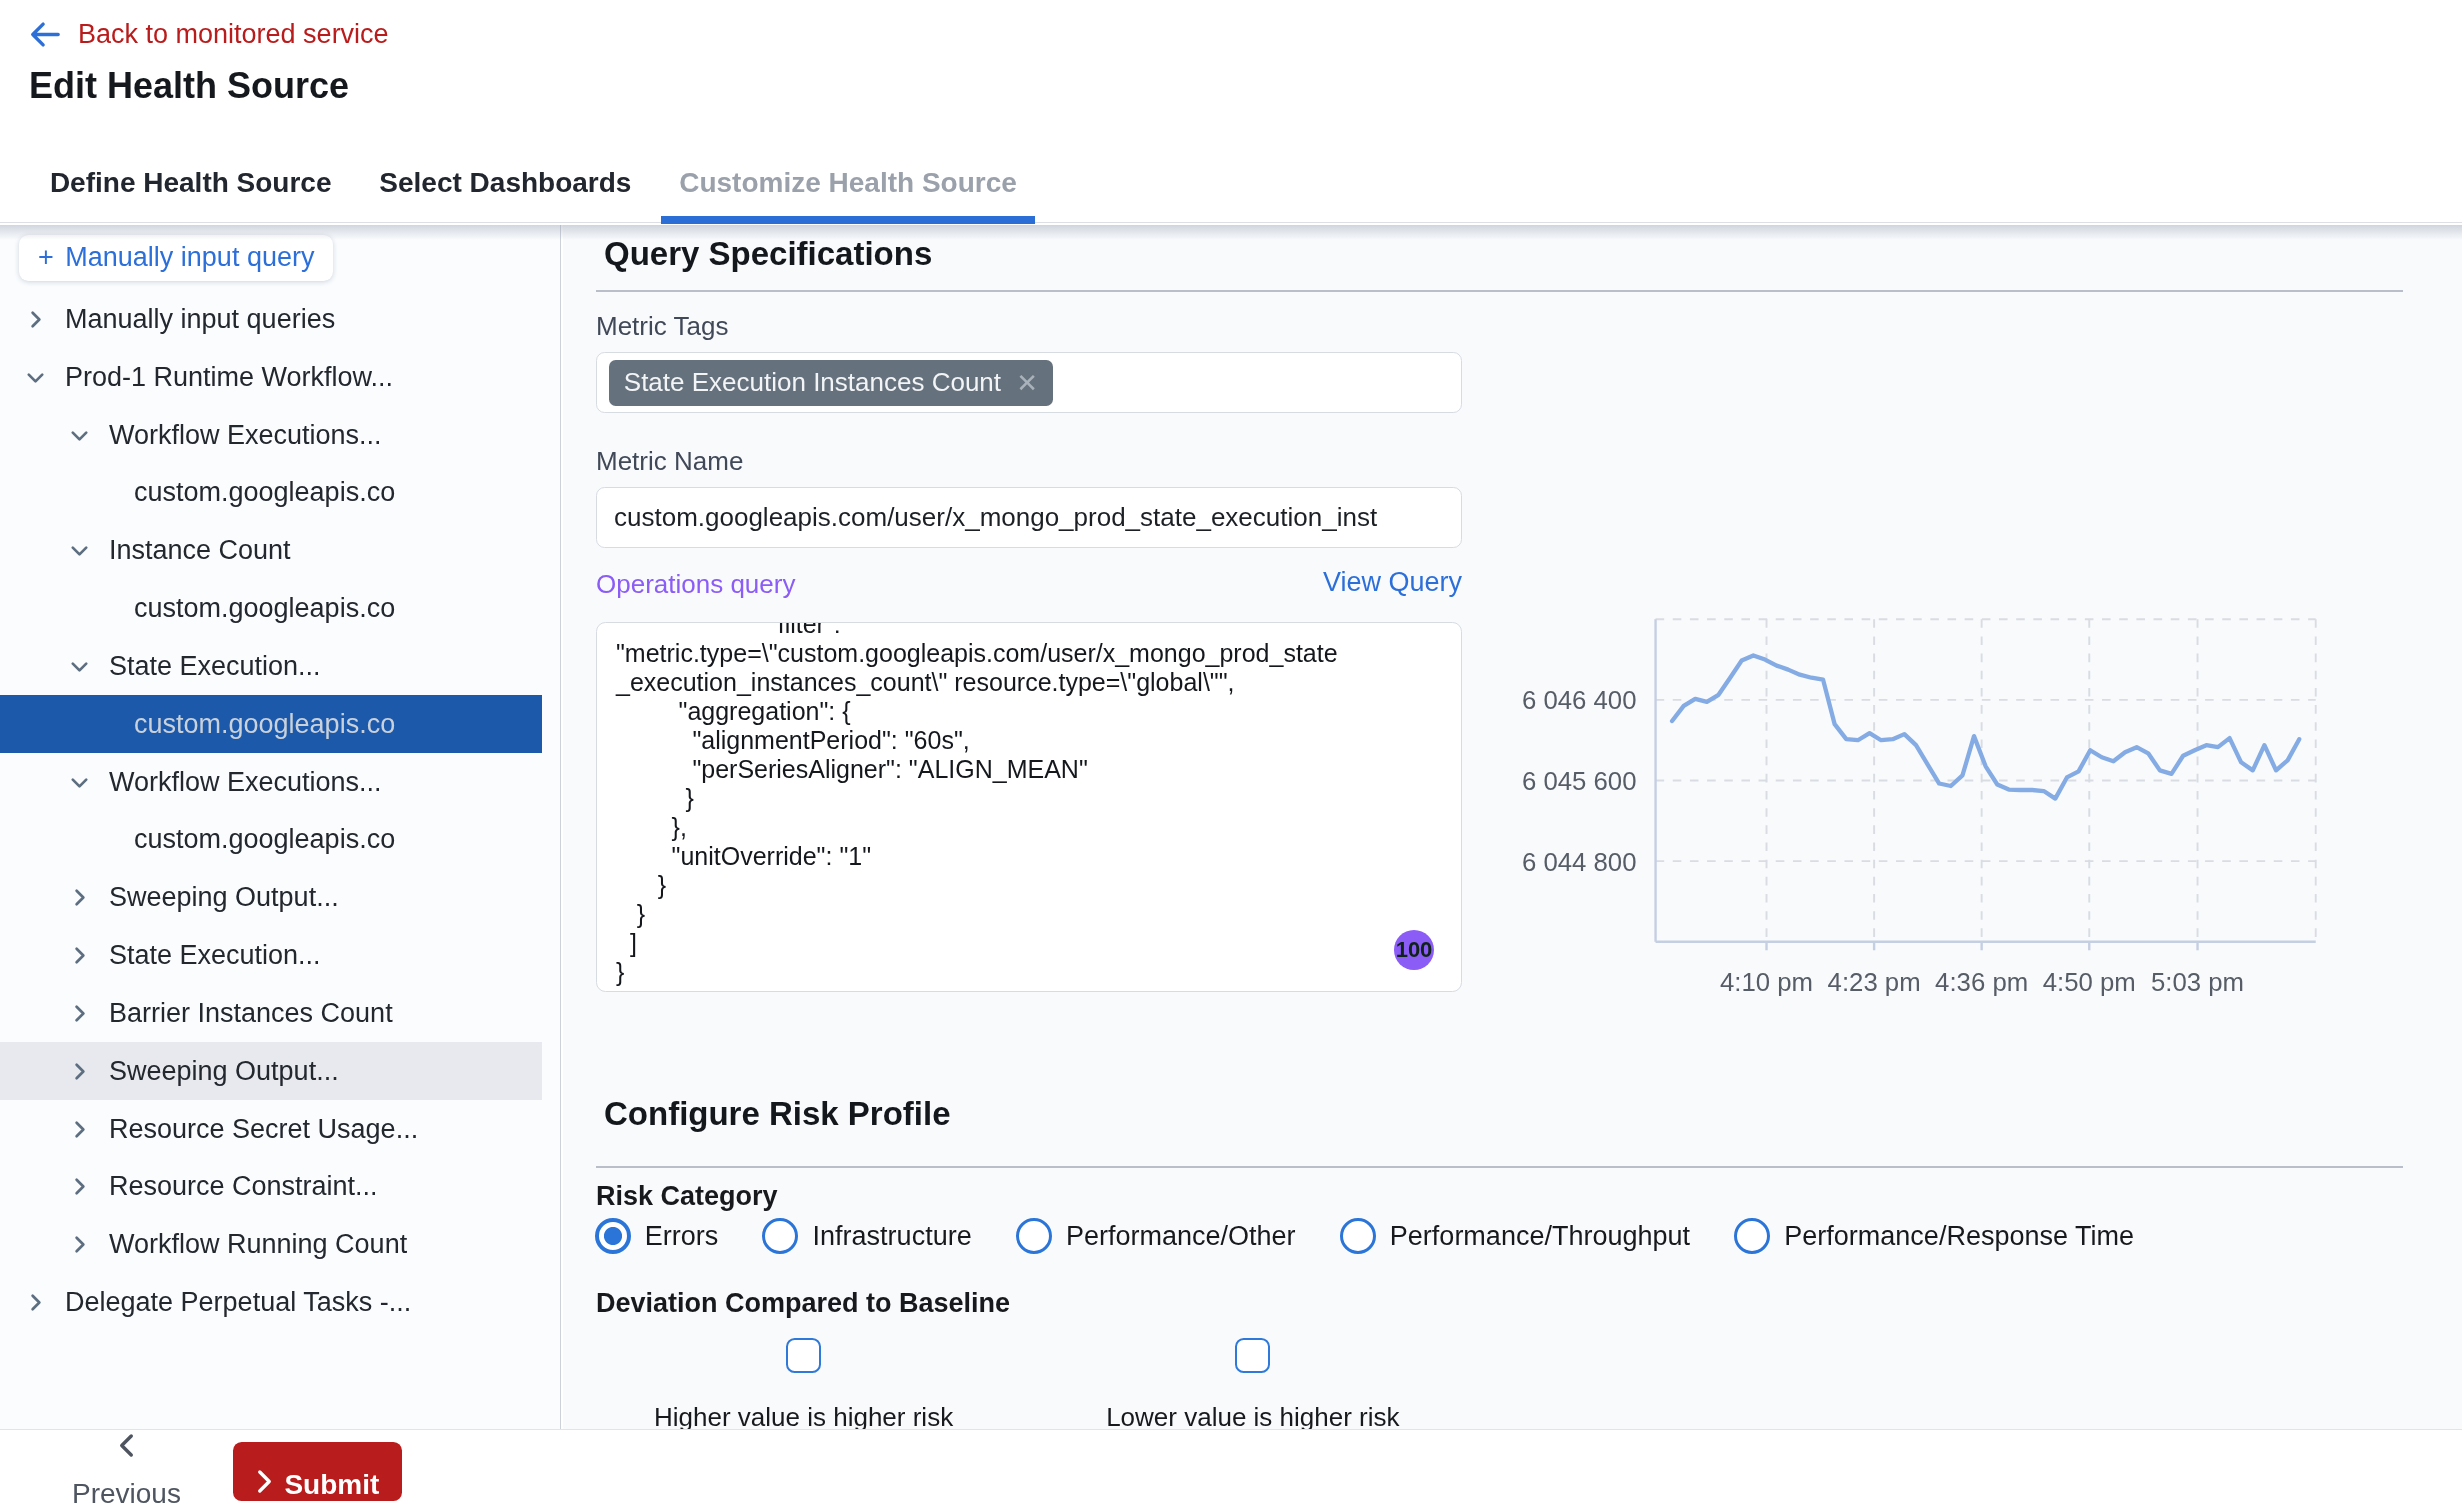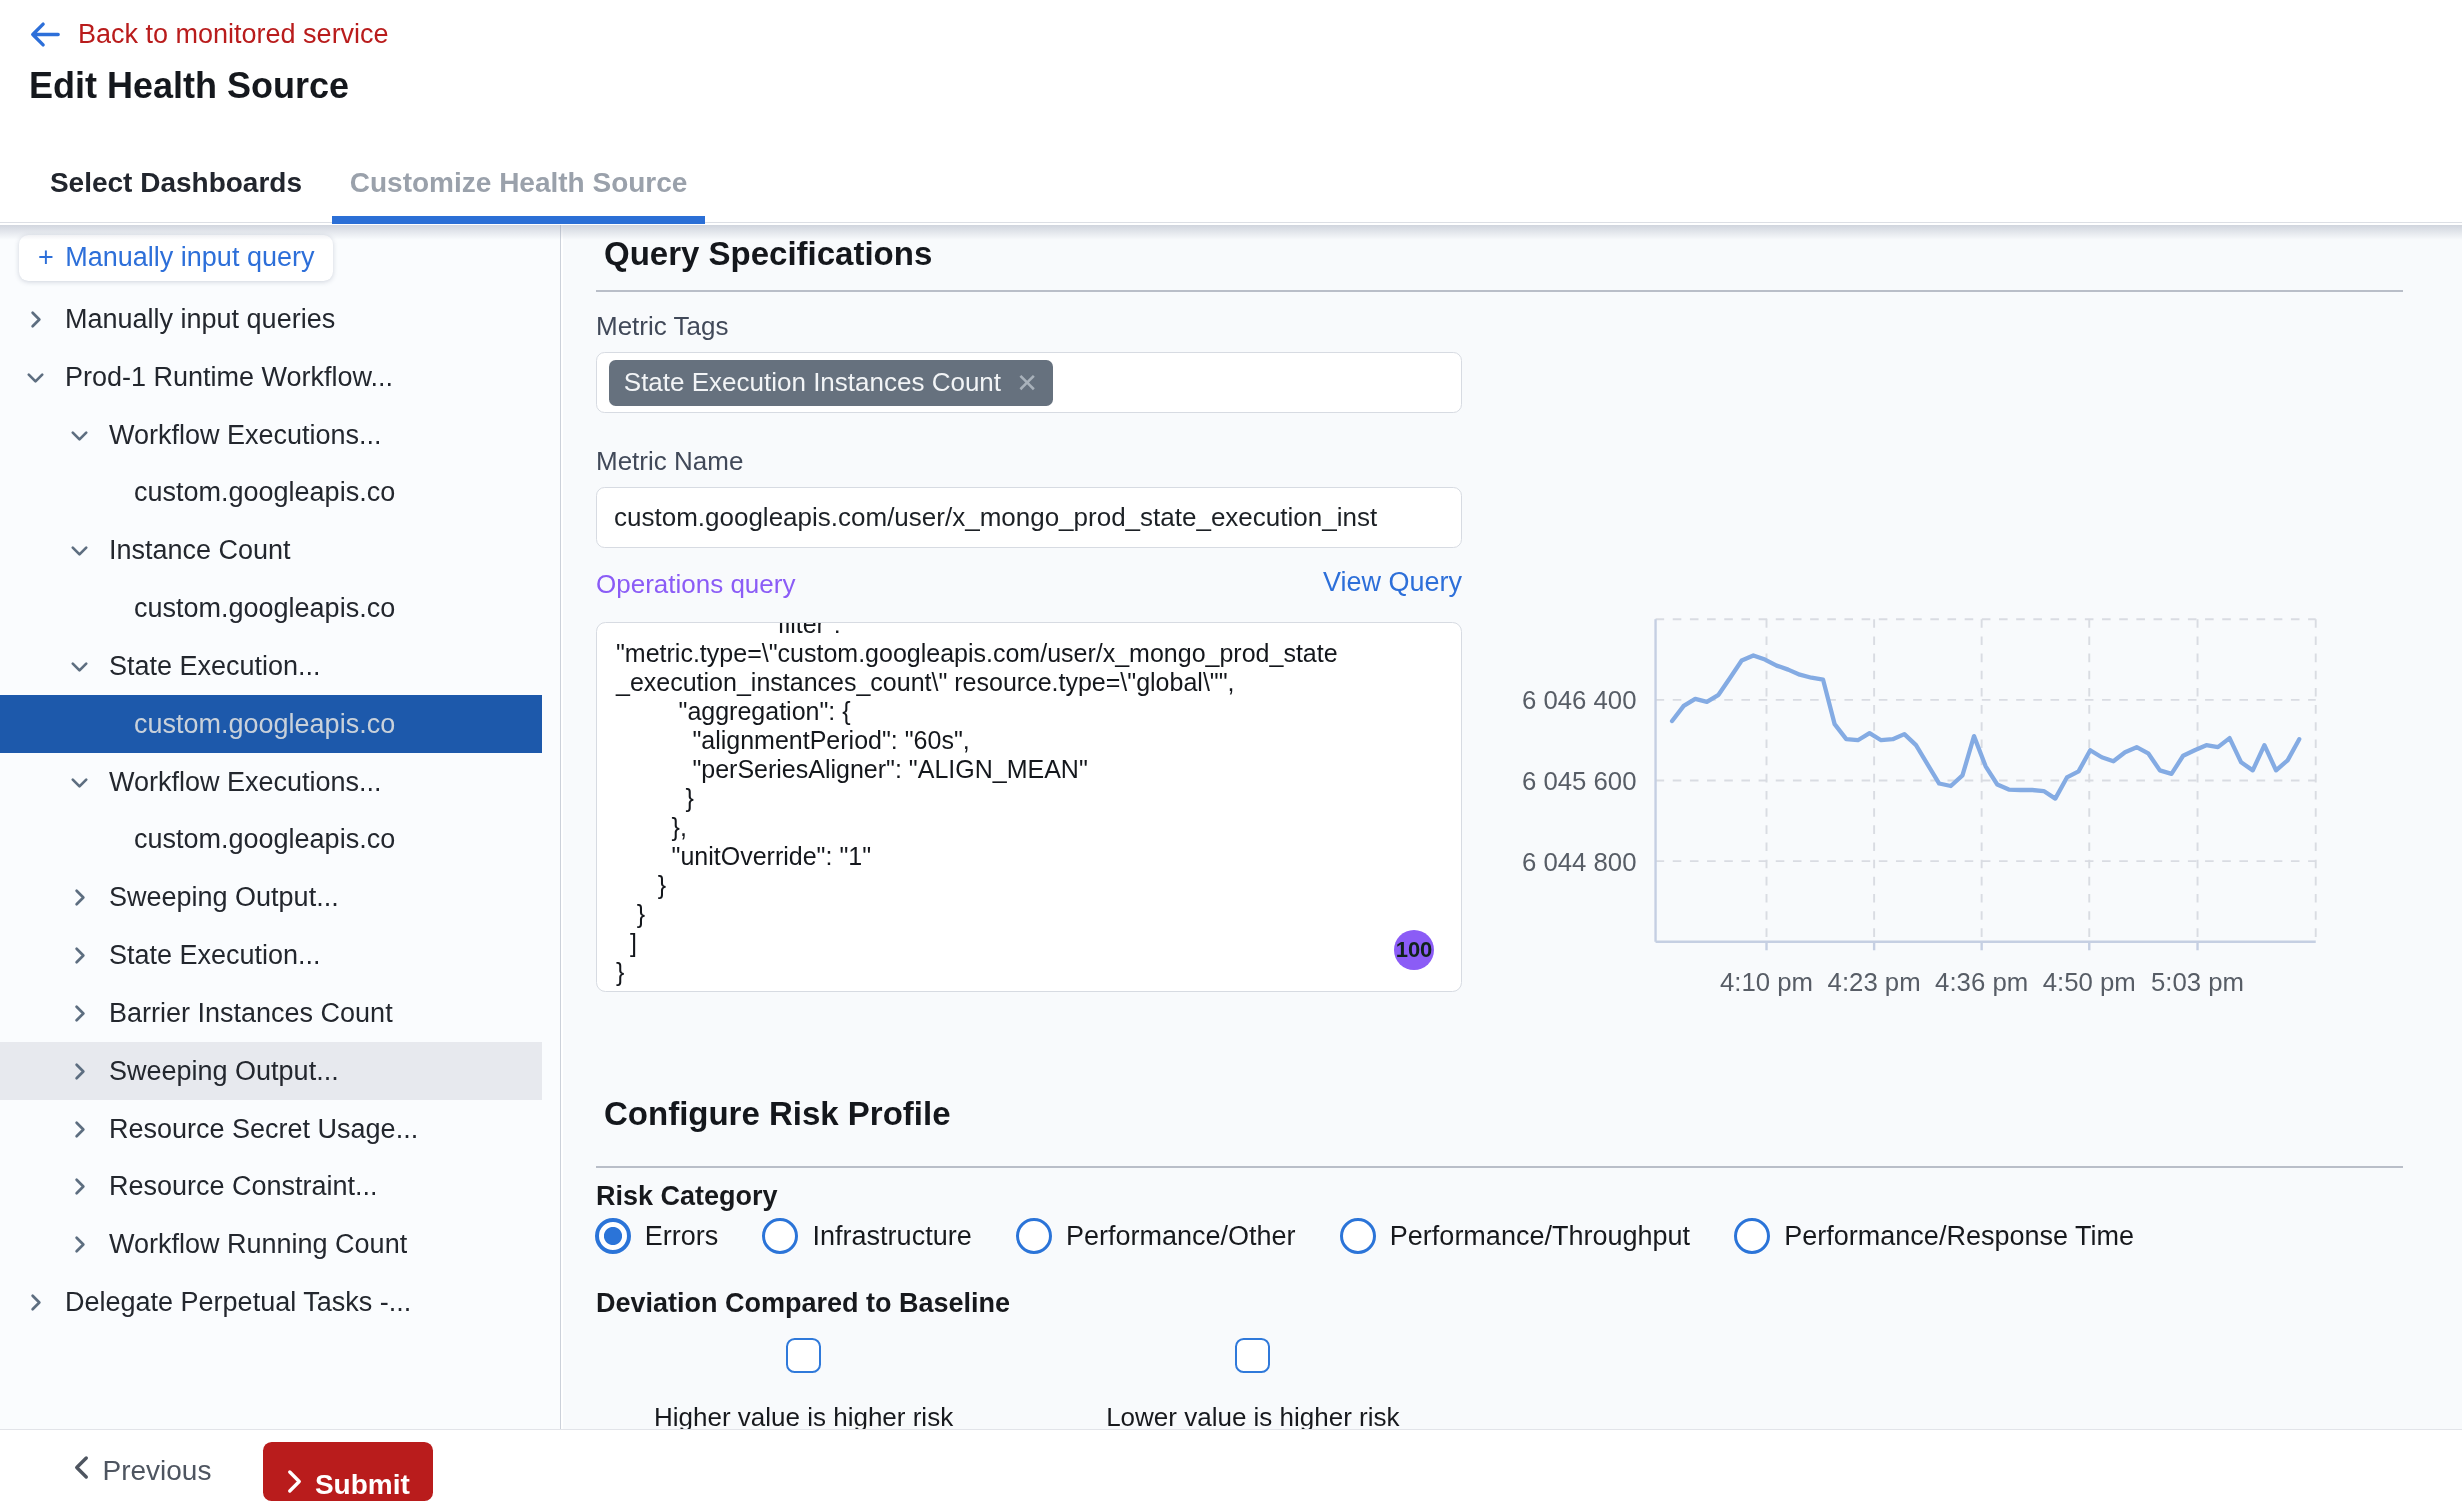--- a/index.html
+++ b/index.html
@@ -92,40 +92,43 @@
 
   #deviation-label { position:absolute; left:33px; top:1063px; font-size:27px; font-weight:600; color:#17191d; }
   .check-row { position:absolute; left:91px; top:1113px; display:flex; align-items:center; }
   .check-opt { display:flex; align-items:center; gap:29px; font-size:26px; color:#17191d; cursor:pointer; white-space:nowrap;flex-direction:column; }
   .check-opt + .check-opt { margin-left:153px; }
   .checkbox { width:35px; height:35px; border:2.9px solid #2f79da; border-radius:8.6px; background:#fff; flex:0 0 auto; }
 
   
   .footer { position:absolute; left:0; right:0; bottom:0; height:83px; background:#fff;
     border-top:1.9px solid #e2e4e9; display:flex; align-items:center; padding-left:72px; gap:52px; z-index:7; }
-  .prev-btn { display:flex; align-items:center; gap:11.5px; color:#4e5560; font-size:28px; cursor:pointer; }
+  .prev-btn { display:flex; align-items:center; gap:11.5px; color:#4e5560; font-size:28px; cursor:pointer;flex-direction:column; }
   .submit-btn { display:flex; align-items:flex-end; gap:11.5px; background:#b91c1c; color:#fff; font-size:28px;
     font-weight:600; height:59px; padding:0 23px; border-radius:8.6px; cursor:pointer; border:none; }
 </style>
 </head>
 <body>
 
 <div class="header">
   <div class="back-link">
     <span>
       <svg width="32" height="29" viewBox="0 0 34 30">
           <path d="M15 4 L4 15 L15 26 M4 15 H31" stroke="#2d6fd9" stroke-width="3.6" fill="none" stroke-linecap="round" stroke-linejoin="round"></path>
         </svg>
     </span>
     <span>Back to monitored service</span>
   </div>
   <div class="page-title">Edit Health Source</div>
 </div>
 
 <div class="tabbar" id="tabbar">
+    <div class="tab">
+      <span>Define Health Source</span>
+    </div>
     <div class="tab">
       <span>Select Dashboards</span>
     </div>
     <div class="tab active">
       <span>Customize Health Source</span>
     </div>
   </div>
 <div class="shadow-strip"></div>
 
 <div class="sidebar">

